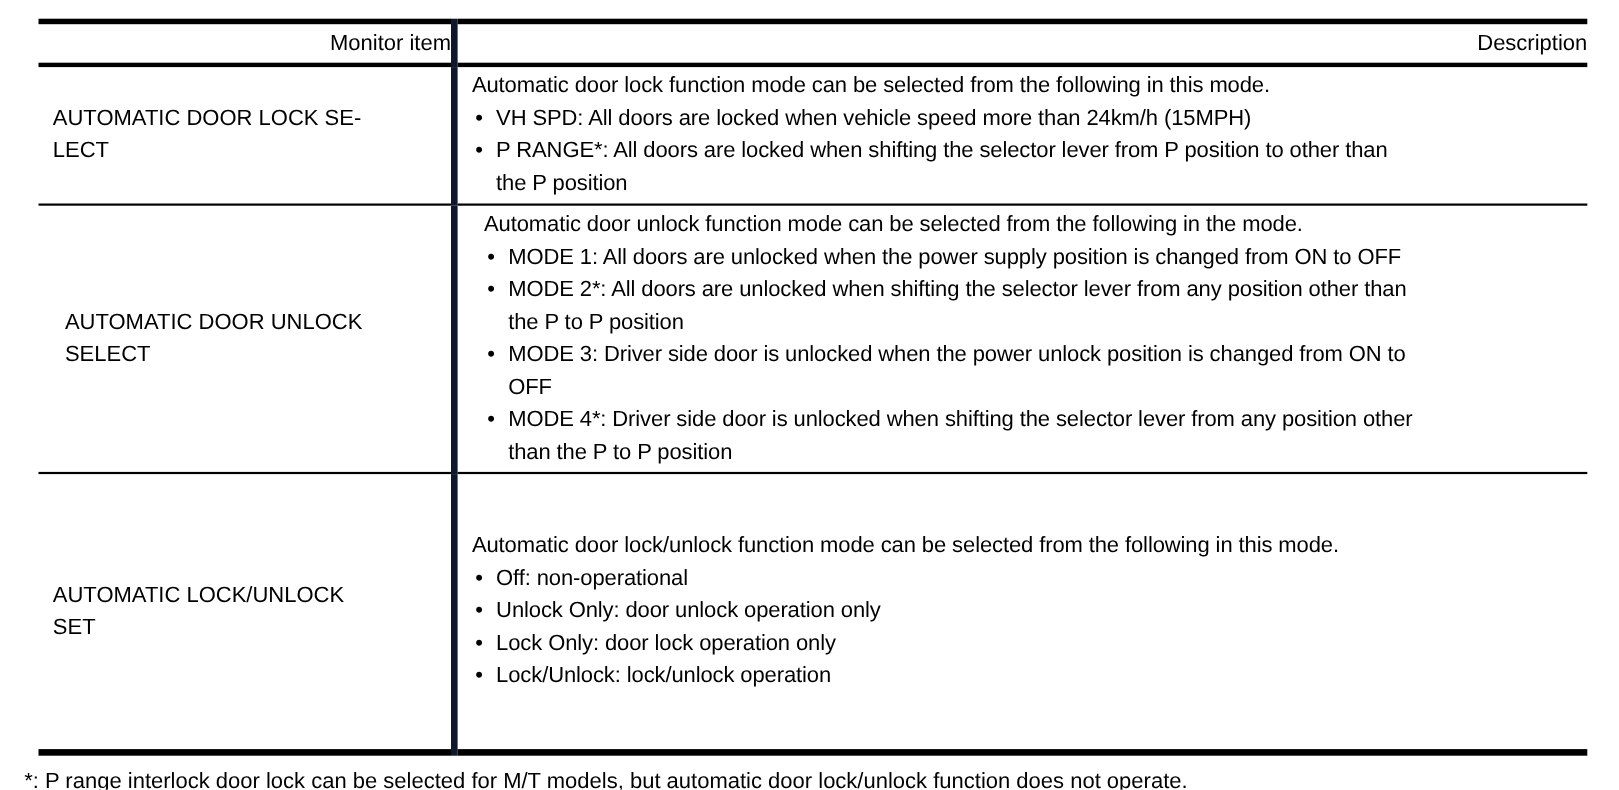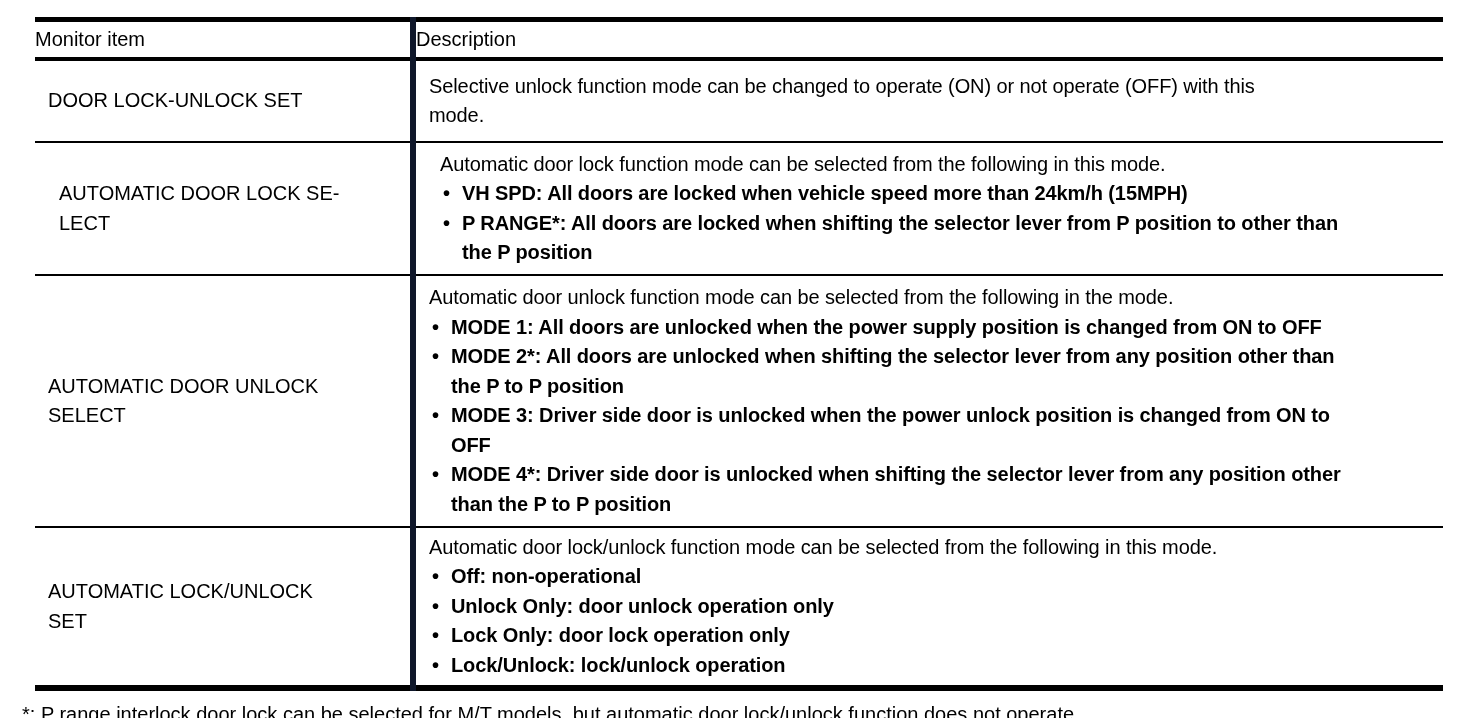--- a/index.html
+++ b/index.html
@@ -26,21 +26,21 @@
     border-bottom: 6px solid #000;
   }
   col.col-item { width: 378px; }
   th + th, td + td { border-left: 6px solid #0f172a; }
   thead tr { border-bottom: 4px solid #000; }
   tbody tr + tr { border-top: 2px solid #000; }
   th {
     font-weight: normal;
     font-size: 20px;
     height: 35px;
-    text-align: left;
+    text-align: right;
     padding: 0;
   }
   td {
     font-size: 20px;
     line-height: 29.5px;
     vertical-align: middle;
   }
   tbody tr:nth-child(1) td { height: 74px; }
   tbody tr:nth-child(2) td { height: 125px; padding-left: 24px; }
   tbody tr:nth-child(3) td { height: 244px; }
@@ -57,21 +57,20 @@
     white-space: pre-line;
   }
   ul.bullets {
     margin: 0;
     padding: 0;
     list-style: none;
   }
   ul.bullets li {
     padding-left: 22px;
     white-space: pre-line;
-    font-weight: bold;
   }
   ul.bullets li::before {
     content: "\2022";
     display: inline-block;
     width: 19px;
     margin-left: -19px;
   }
   .footnote {
     margin: 10px 0 0 22px;
     font-size: 20px;
@@ -88,28 +87,20 @@
       <col class="col-item">
       <col class="col-desc">
     </colgroup>
     <thead>
       <tr>
         <th>Monitor item</th>
         <th>Description</th>
       </tr>
     </thead>
     <tbody>
-  <tr>
-    <td class="item-cell">DOOR LOCK-UNLOCK SET</td>
-    <td class="desc-cell">
-      <div class="intro">Selective unlock function mode can be changed to operate (ON) or not operate (OFF) with this
-mode.</div>
-      <ul class="bullets"></ul>
-    </td>
-  </tr>
 
   <tr>
     <td class="item-cell">AUTOMATIC DOOR LOCK SE-
 LECT</td>
     <td class="desc-cell">
       <div class="intro">Automatic door lock function mode can be selected from the following in this mode.</div>
       <ul class="bullets">
               <li>VH SPD: All doors are locked when vehicle speed more than 24km/h (15MPH)</li>
               <li>P RANGE*: All doors are locked when shifting the selector lever from P position to other than
 the P position</li>

